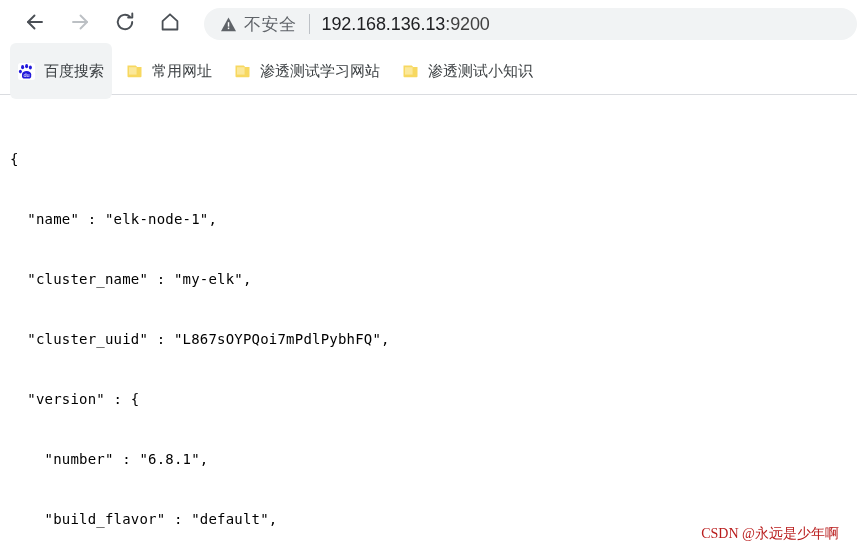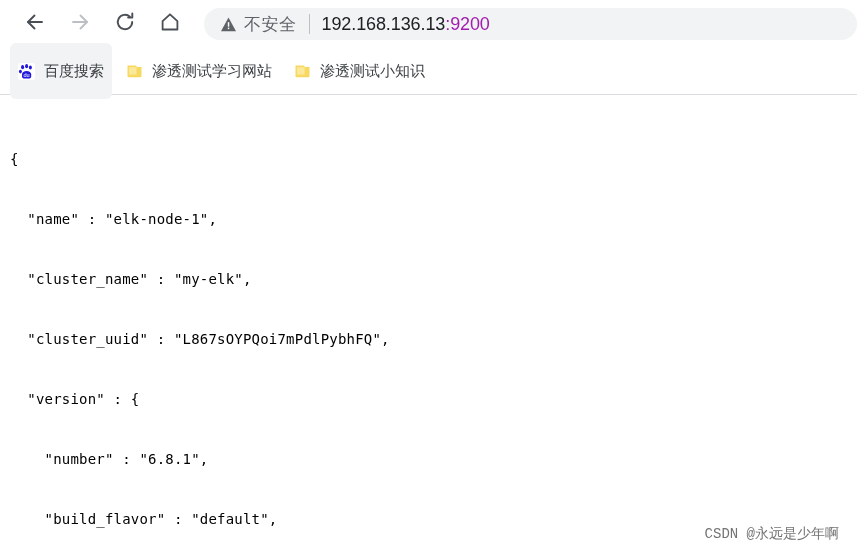--- a/index.html
+++ b/index.html
@@ -76,21 +76,21 @@
     flex: 0 0 auto;
   }
 
   #url-text {
     font-size: 18px;
     color: #202124;
     white-space: nowrap;
     letter-spacing: -0.1px;
   }
   #url-text .url-dim {
-    color: #a21caf;
+    color: #404040;
   }
 
   
   #bookmarks-bar {
     height: 47px;
     display: flex;
     align-items: center;
     padding-left: 10px;
     box-sizing: border-box;
     border-bottom: 1px solid #dadce0;
@@ -139,22 +139,22 @@
     height: 20px;
     white-space: pre;
   }
 
   
   #watermark {
     position: absolute;
     right: 18px;
     bottom: 14px;
     font-size: 14px;
-    color: #737373;
-    font-family: Liberation Mono, monospace;
+    color: #b91c1c;
+    font-family: Liberation Serif, serif;
     white-space: nowrap;
   }
 </style>
 </head>
 <body>
 
 <div id="browser-chrome">
 
   <div id="nav-bar">
 
@@ -217,20 +217,29 @@
           <ellipse cx="8.6" cy="3.2" rx="1.5" ry="2.1" fill="#2319dc"></ellipse>
           <ellipse cx="12.4" cy="4.6" rx="1.5" ry="2" fill="#2319dc"></ellipse>
           <ellipse cx="2.4" cy="8.6" rx="1.5" ry="1.8" fill="#2319dc"></ellipse>
           <path d="M4 11.2c0-2 2-3.3 4.6-3.3s4.6 1.3 4.6 3.3v2.3c0 1.3-1 2.1-2.4 2.1H6.4C5 15.6 4 14.8 4 13.5z" fill="#2319dc"></path>
           <text x="8.6" y="13.6" font-size="5.6" font-family="'Liberation Sans',sans-serif" fill="#ffffff" text-anchor="middle">du</text>
         </svg>
       </span>
       <span class="bm-label">百度搜索</span>
     </div>
 
+    <div class="bookmark">
+      <span class="bm-icon">
+        <svg width="17" height="17" viewBox="0 0 17 17">
+          <path d="M1.5 2.5h8.2l1.5 1.6h4.3v9.2a.9.9 0 0 1-.9.9H2.4a.9.9 0 0 1-.9-.9z" fill="#f7d860"></path>
+          <path d="M3 4.2h7.6v7.4H3z" fill="#fbe89a"></path>
+        </svg>
+      </span>
+      <span class="bm-label">常用网址</span>
+    </div>
 
 
     <div class="bookmark">
       <span class="bm-icon">
         <svg width="17" height="17" viewBox="0 0 17 17">
           <path d="M1.5 2.5h8.2l1.5 1.6h4.3v9.2a.9.9 0 0 1-.9.9H2.4a.9.9 0 0 1-.9-.9z" fill="#f7d860"></path>
           <path d="M3 4.2h7.6v7.4H3z" fill="#fbe89a"></path>
         </svg>
       </span>
       <span class="bm-label">渗透测试学习网站</span>

